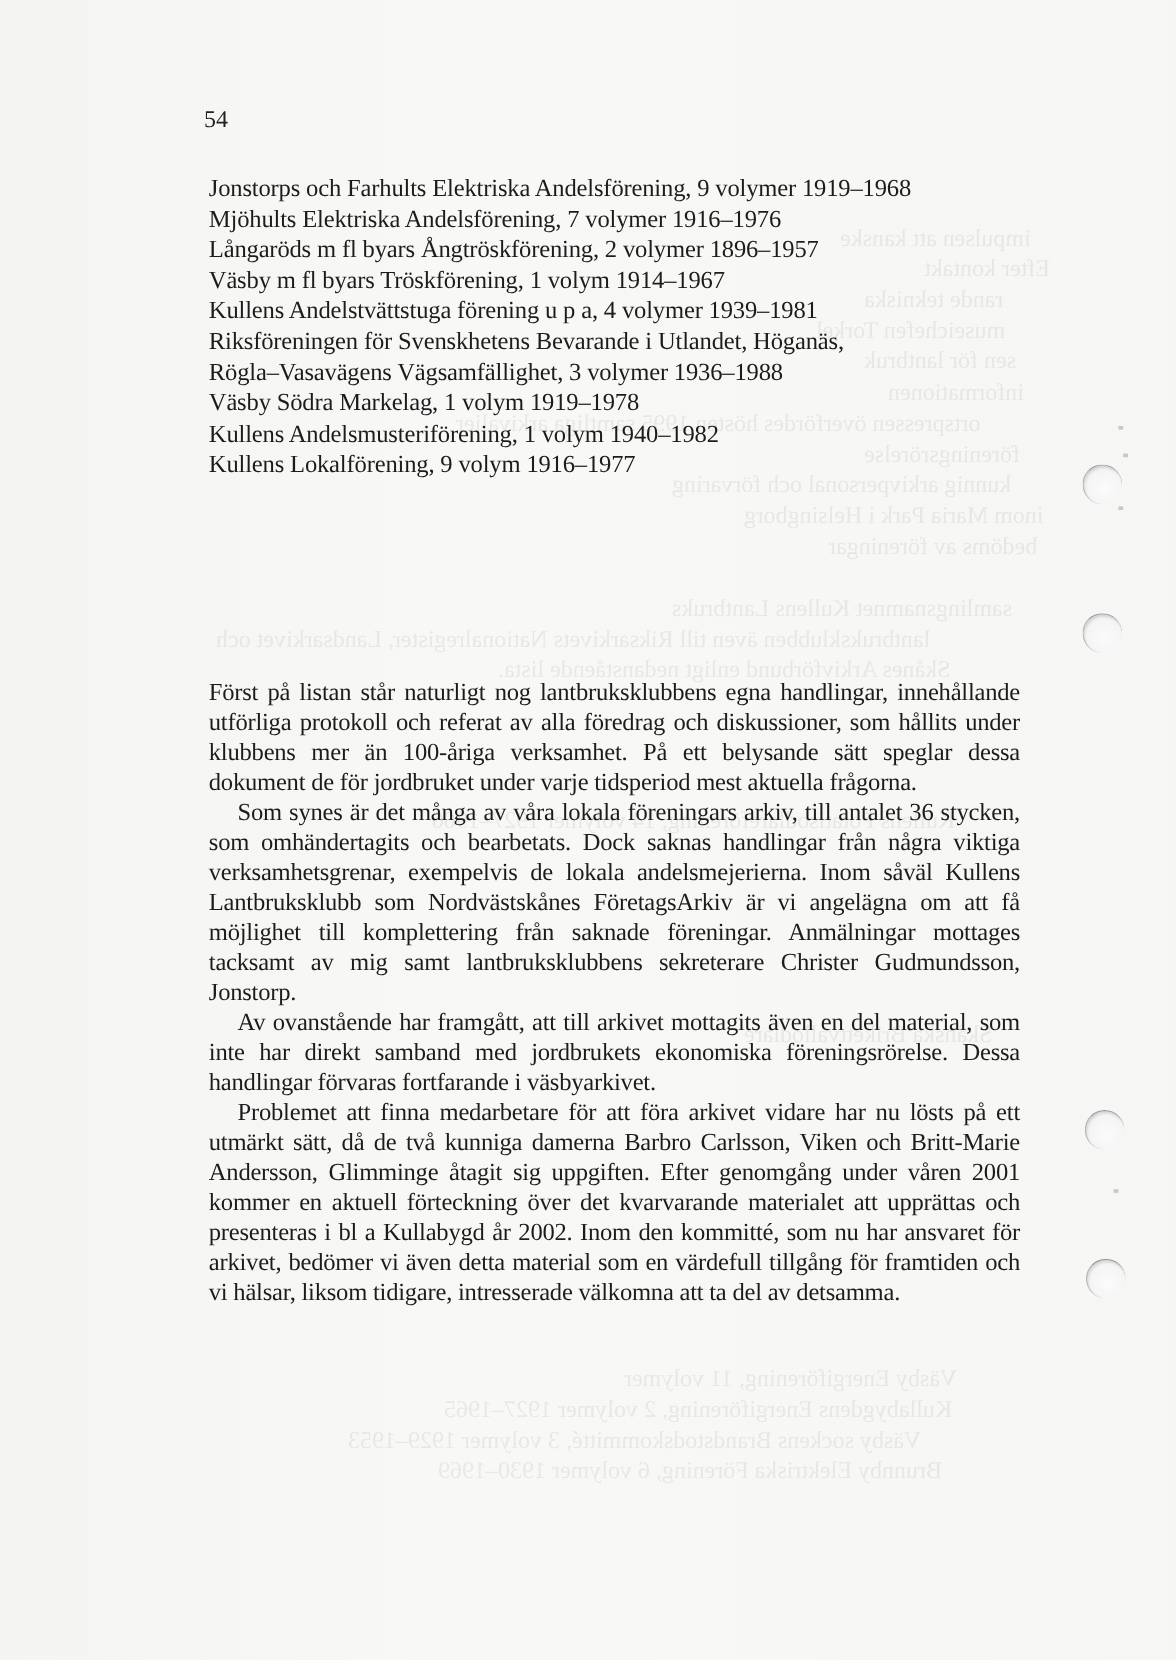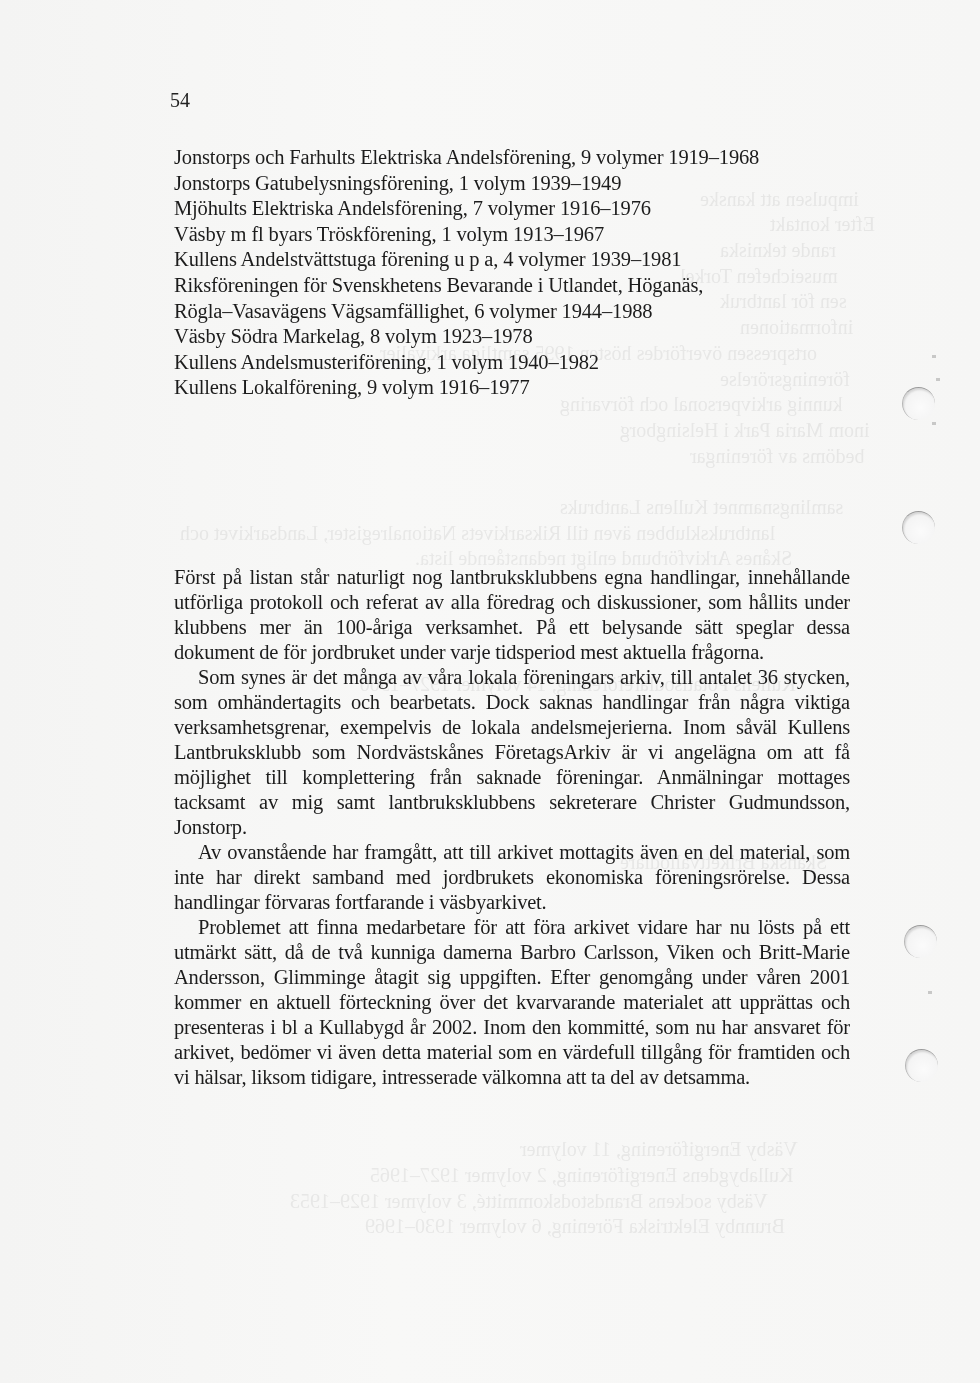--- a/index.html
+++ b/index.html
@@ -121,27 +121,27 @@
 
   <div class="speck" style="left:932px;top:355px;"></div>
   <div class="speck" style="left:936px;top:378px;"></div>
   <div class="speck" style="left:932px;top:422px;"></div>
   <div class="speck" style="left:928px;top:991px;"></div>
 
   <div class="page-number">54</div>
 
   <ul class="list">
     <li>Jonstorps och Farhults Elektriska Andelsförening, 9 volymer 1919–1968</li>
-    <li>Jonstorps Gatubelysningsförening, 1 volym 1939–1949</li>
     <li>Mjöhults Elektriska Andelsförening, 7 volymer 1916–1976</li>
-    <li>Väsby m fl byars Tröskförening, 1 volym 1913–1967</li>
+    <li>Långaröds m fl byars Ångtröskförening, 2 volymer 1896–1957</li>
+    <li>Väsby m fl byars Tröskförening, 1 volym 1914–1967</li>
     <li>Kullens Andelstvättstuga förening u p a, 4 volymer 1939–1981</li>
     <li>Riksföreningen för Svenskhetens Bevarande i Utlandet, Höganäs,</li>
-    <li>Rögla–Vasavägens Vägsamfällighet, 6 volymer 1944–1988</li>
-    <li>Väsby Södra Markelag, 8 volym 1923–1978</li>
+    <li>Rögla–Vasavägens Vägsamfällighet, 3 volymer 1936–1988</li>
+    <li>Väsby Södra Markelag, 1 volym 1919–1978</li>
     <li>Kullens Andelsmusteriförening, 1 volym 1940–1982</li>
     <li>Kullens Lokalförening, 9 volym 1916–1977</li>
   </ul>
 
   <div class="body-text">
     <p>Först på listan står naturligt nog lantbruksklubbens egna handlingar, inne­hållande utförliga protokoll och referat av alla föredrag och diskussioner, som hållits under klubbens mer än 100-åriga verksamhet. På ett belysande sätt speglar dessa dokument de för jordbruket under varje tidsperiod mest aktuella frågorna.</p>
     <p class="indent">Som synes är det många av våra lokala föreningars arkiv, till antalet 36 stycken, som omhändertagits och bearbetats. Dock saknas handlingar från några viktiga verksamhetsgrenar, exempelvis de lokala andelsmejerierna. Inom såväl Kullens Lantbruksklubb som Nordvästskånes FöretagsArkiv är vi angelägna om att få möjlighet till komplettering från saknade fören­ingar. Anmälningar mottages tacksamt av mig samt lantbruksklubbens sekreterare Christer Gudmundsson, Jonstorp.</p>
     <p class="indent">Av ovanstående har framgått, att till arkivet mottagits även en del material, som inte har direkt samband med jordbrukets ekonomiska fören­ingsrörelse. Dessa handlingar förvaras fortfarande i väsbyarkivet.</p>
     <p class="indent">Problemet att finna medarbetare för att föra arkivet vidare har nu lösts på ett utmärkt sätt, då de två kunniga damerna Barbro Carlsson, Viken och Britt-Marie Andersson, Glimminge åtagit sig uppgiften. Efter genomgång under våren 2001 kommer en aktuell förteckning över det kvarvarande materialet att upprättas och presenteras i bl a Kullabygd år 2002. Inom den kommitté, som nu har ansvaret för arkivet, bedömer vi även detta material som en värdefull tillgång för framtiden och vi hälsar, liksom tidigare, intresserade välkomna att ta del av detsamma.</p>
   </div>

